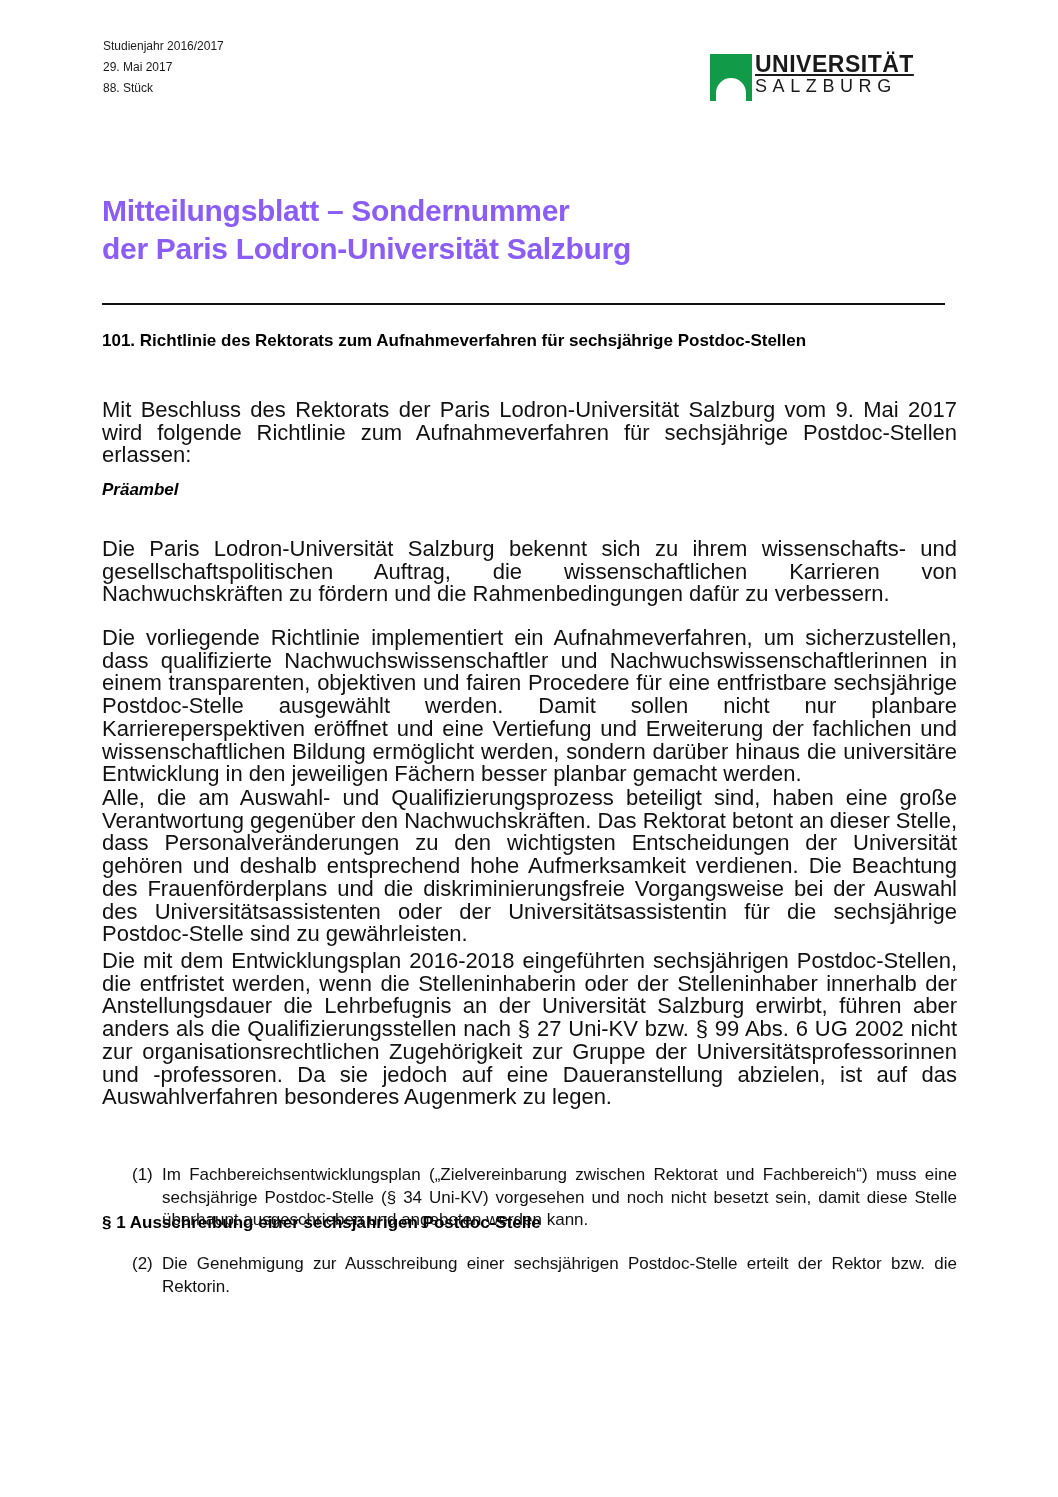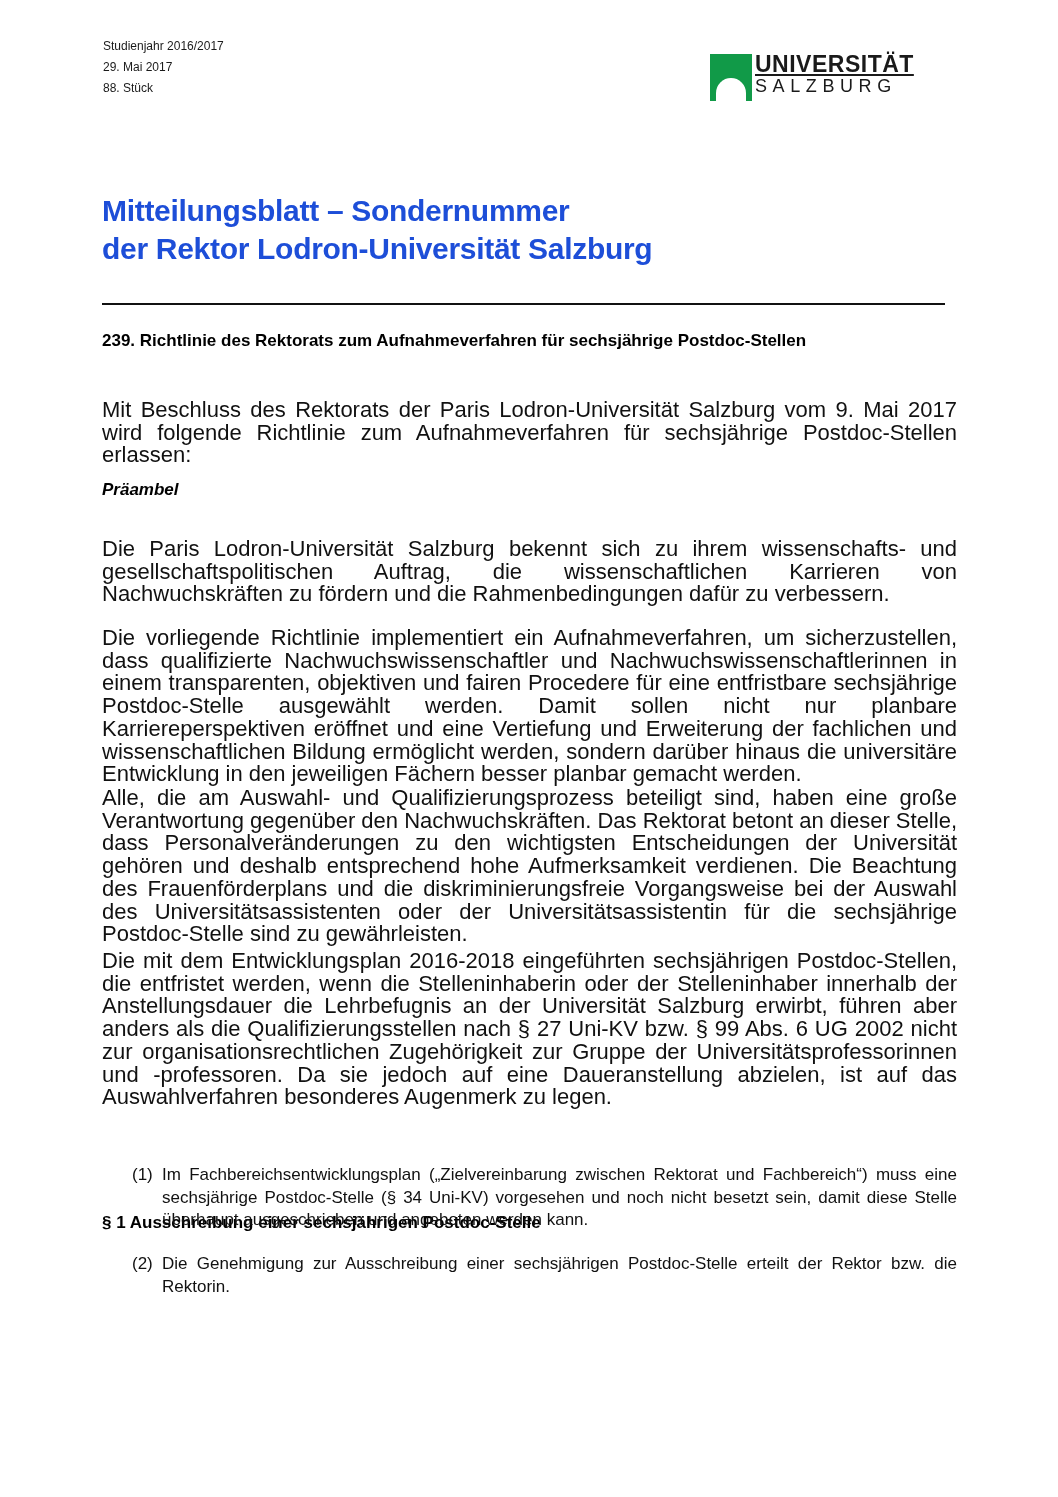--- a/index.html
+++ b/index.html
@@ -26,21 +26,21 @@
   .logo-text-1 {
     position: absolute; left: 45px; top: -3px; font-weight: bold; font-size: 23px;
     letter-spacing: 0.5px; color: #1a1a1a; white-space: nowrap; text-decoration: underline;
   }
   .logo-text-2 {
     position: absolute; left: 45px; top: 22px; font-size: 18px; letter-spacing: 5.6px;
     color: #1a1a1a; white-space: nowrap;
   }
   .title {
     position: absolute; left: 102px; top: 192px; font-weight: bold; font-size: 30px;
-    line-height: 38px; letter-spacing: -0.3px; color: #1d4ed8;
+    line-height: 38px; letter-spacing: -0.3px; color: #8b5cf6;
   }
   .title div { white-space: nowrap; }
   .rule {
     position: absolute; left: 102px; top: 303px; width: 843px; height: 0;
     border-top: 2px solid #111;
   }
   .section-heading {
     position: absolute; left: 102px; font-weight: bold; font-size: 17px; color: #000;
     white-space: nowrap;
   }
@@ -67,26 +67,26 @@
 <div class="logo">
   <div class="logo-mark" style="background: rgb(17, 154, 72);">
       <div class="arch"></div>
     </div>
   <div class="logo-text-1">UNIVERSITÄT</div>
   <div class="logo-text-2">SALZBURG</div>
 </div>
 
 <div class="title">
   <div>Mitteilungsblatt – Sondernummer</div>
-  <div>der Rektor Lodron-Universität Salzburg</div>
+  <div>der Paris Lodron-Universität Salzburg</div>
 </div>
 
 <div class="rule"></div>
 
-<div class="section-heading" style="top:331px;">239. Richtlinie des Rektorats zum Aufnahmeverfahren für sechsjährige Postdoc-Stellen</div>
+<div class="section-heading" style="top:331px;">101. Richtlinie des Rektorats zum Aufnahmeverfahren für sechsjährige Postdoc-Stellen</div>
 
 <div class="para" style="top:399px;">Mit Beschluss des Rektorats der Paris Lodron-Universität Salzburg vom 9. Mai 2017 wird folgende Richtlinie zum Aufnahmeverfahren für sechsjährige Postdoc-Stellen erlassen:</div>
 
 <div class="section-heading" style="top:480px;font-style:italic;">Präambel</div>
 
 <div class="para" style="top:538px;">Die Paris Lodron-Universität Salzburg bekennt sich zu ihrem wissenschafts- und gesellschaftspolitischen Auftrag, die wissenschaftlichen Karrieren von Nachwuchskräften zu fördern und die Rahmenbedingungen dafür zu verbessern.</div>
 <div class="para" style="top:627px;">Die vorliegende Richtlinie implementiert ein Aufnahmeverfahren, um sicherzustellen, dass qualifizierte Nachwuchswissenschaftler und Nachwuchswissenschaftlerinnen in einem transparenten, objektiven und fairen Procedere für eine entfristbare sechsjährige Postdoc-Stelle ausgewählt werden. Damit sollen nicht nur planbare Karriereperspektiven eröffnet und eine Vertiefung und Erweiterung der fachlichen und wissenschaftlichen Bildung ermöglicht werden, sondern darüber hinaus die universitäre Entwicklung in den jeweiligen Fächern besser planbar gemacht werden.</div>
 <div class="para" style="top:787px;">Alle, die am Auswahl- und Qualifizierungsprozess beteiligt sind, haben eine große Verantwortung gegenüber den Nachwuchskräften. Das Rektorat betont an dieser Stelle, dass Personalveränderungen zu den wichtigsten Entscheidungen der Universität gehören und deshalb entsprechend hohe Aufmerksamkeit verdienen. Die Beachtung des Frauenförderplans und die diskriminierungsfreie Vorgangsweise bei der Auswahl des Universitätsassistenten oder der Universitätsassistentin für die sechsjährige Postdoc-Stelle sind zu gewährleisten.</div>
 <div class="para" style="top:950px;">Die mit dem Entwicklungsplan 2016-2018 eingeführten sechsjährigen Postdoc-Stellen, die entfristet werden, wenn die Stelleninhaberin oder der Stelleninhaber innerhalb der Anstellungsdauer die Lehrbefugnis an der Universität Salzburg erwirbt, führen aber anders als die Qualifizierungsstellen nach § 27 Uni-KV bzw. § 99 Abs. 6 UG 2002 nicht zur organisationsrechtlichen Zugehörigkeit zur Gruppe der Universitätsprofessorinnen und -professoren. Da sie jedoch auf eine Daueranstellung abzielen, ist auf das Auswahlverfahren besonderes Augenmerk zu legen.</div>
 

